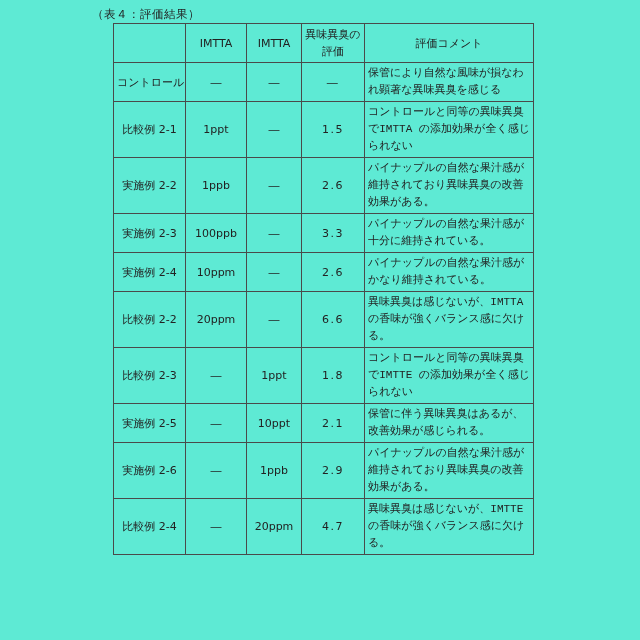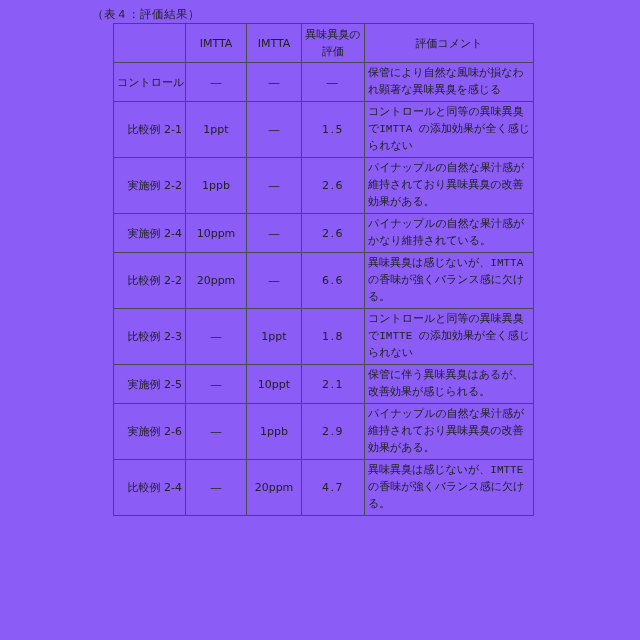--- a/index.html
+++ b/index.html
@@ -9,21 +9,21 @@
     width: 640px;
     height: 640px;
     overflow: hidden;
     font-family: "DejaVu Sans", "Liberation Sans", sans-serif;
     color: #1b1b1b;
   }
   .page {
     position: relative;
     width: 640px;
     height: 640px;
-    background: #8b5cf6;
+    background: #5eead4;
   }
   .doc-title {
     position: absolute;
     left: 92px;
     top: 7px;
     font-size: 11.5px;
     letter-spacing: 0.5px;
     color: #222;
   }
   table.results {
@@ -43,21 +43,21 @@
     word-break: break-all;
     overflow-wrap: anywhere;
   }
   table.results th {
     font-weight: normal;
     text-align: center;
     height: 34px;
     color: #222;
   }
   td.c-label {
-    text-align: right;
+    text-align: center;
     padding-left: 4px;
     white-space: nowrap;
     color: #222;
   }
   td.c-val {
     text-align: center;
     color: #222;
   }
   td.c-rating {
     letter-spacing: 1.5px;
@@ -114,20 +114,27 @@
           <td class="c-comment">コントロールと同等の異味異臭でIMTTA の添加効果が全く感じられない</td>
         </tr>
         <tr>
           <td class="c-label">実施例 2-2</td>
           <td class="c-val">1ppb</td>
           <td class="c-val">―</td>
           <td class="c-val c-rating">2.6</td>
           <td class="c-comment">パイナップルの自然な果汁感が維持されており異味異臭の改善効果がある。</td>
         </tr>
         <tr>
+          <td class="c-label">実施例 2-3</td>
+          <td class="c-val">100ppb</td>
+          <td class="c-val">―</td>
+          <td class="c-val c-rating">3.3</td>
+          <td class="c-comment">パイナップルの自然な果汁感が十分に維持されている。</td>
+        </tr>
+        <tr>
           <td class="c-label">実施例 2-4</td>
           <td class="c-val">10ppm</td>
           <td class="c-val">―</td>
           <td class="c-val c-rating">2.6</td>
           <td class="c-comment">パイナップルの自然な果汁感がかなり維持されている。</td>
         </tr>
         <tr>
           <td class="c-label">比較例 2-2</td>
           <td class="c-val">20ppm</td>
           <td class="c-val">―</td>

